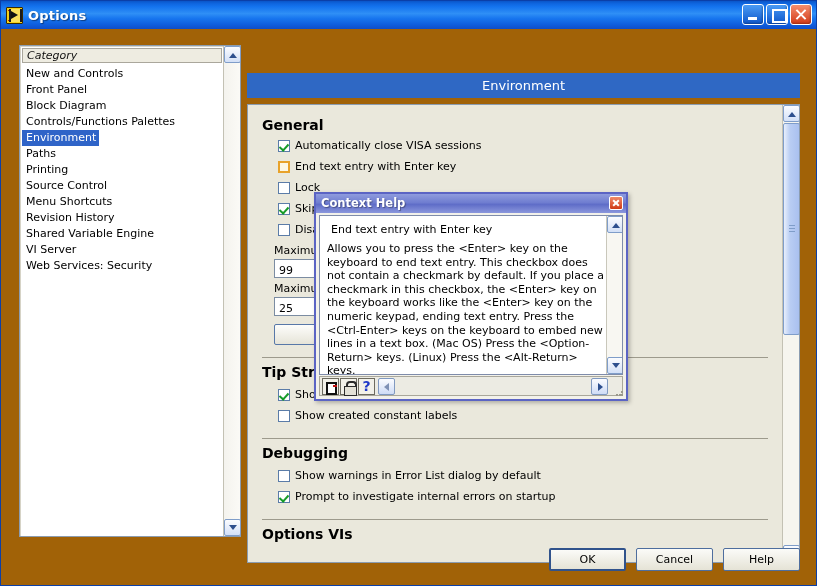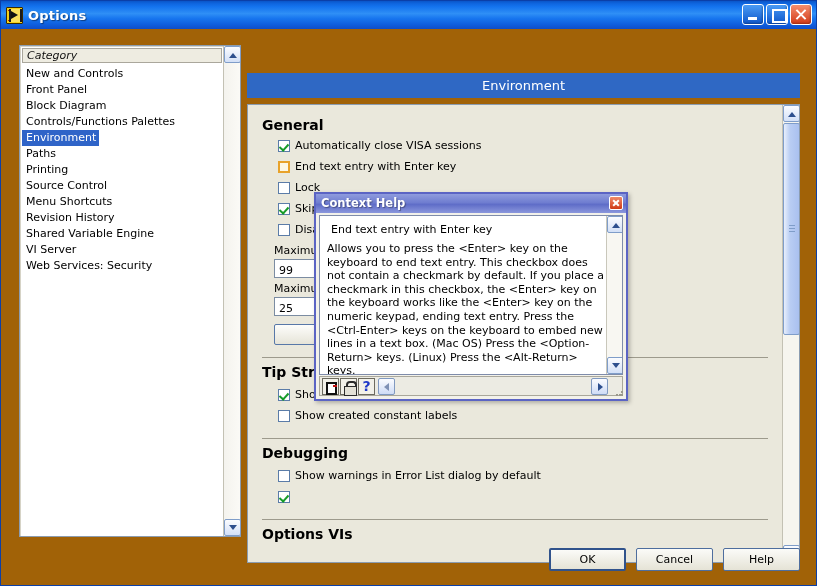--- a/index.html
+++ b/index.html
@@ -492,20 +492,21 @@
 
         <div class="sect-title">Debugging</div>
 
         <div class="opt-row" style="margin-top:4px;">
           <span class="cb"></span>
           <span class="opt-label">Show warnings in Error List dialog by default</span>
         </div>
 
         <div class="opt-row">
           <span class="cb checked"></span>
+          <span class="opt-label">Prompt to investigate internal errors on startup</span>
         </div>
 
         <div class="sect-rule" style="margin-top:12px;"></div>
 
         <div class="sect-title">Options VIs</div>
 
       </div>
 
       <div id="env-scroll">
         <div id="env-sb-up" class="sb-arrow up"></div>

